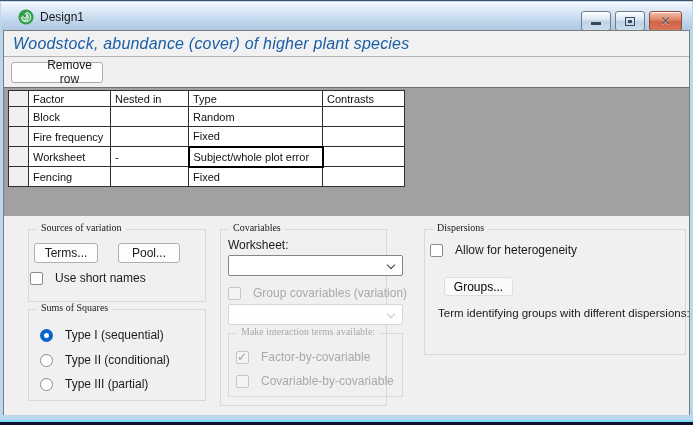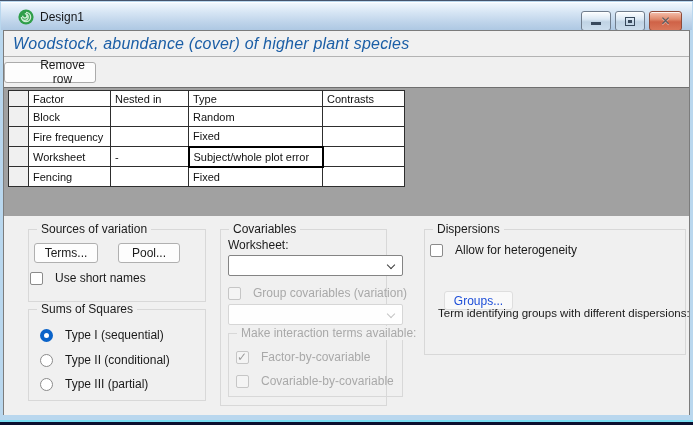--- a/index.html
+++ b/index.html
@@ -32,42 +32,42 @@
 
   .banner { height:26px; background:#f1f1f1; border-bottom:1px solid #b3b3b3;
     display:flex; align-items:center; padding-left:9px; }
   .banner-text { font-style:italic; font-size:16px; color:#1b5ea6; letter-spacing:.2px; }
 
   .toolbar { height:31px; background:#f0f0f0; border-bottom:1px solid #6f6f6f;
     display:flex; align-items:center; }
   .tbtn { width:92px; height:21px; background:#fdfdfd; border:1px solid #ababab; border-radius:3px;
     font-size:12px; color:#1a1a1a; display:flex; align-items:center; justify-content:center; }
   .tbtn.add { margin-left:28px; }
-  .tbtn.remove { margin-left:0;padding-left:25px; }
+  .tbtn.remove { margin-left:7px;padding-left:25px; }
 
   
   .tablearea { height:128px; background:#a1a1a1; overflow:hidden; }
   table.grid { border-collapse:collapse; margin:2px 0 0 4px; background:#fff; }
   .grid th, .grid td { border:1px solid #2e2e2e; font-size:11px; font-weight:normal;
     text-align:left; padding:0 4px; white-space:nowrap; overflow:hidden; color:#111; }
   .grid th { height:16px; background:#fff; }
   .grid td { height:20px; background:#fff; }
   .grid .sel-col { background:#f0f0f0; }
   .grid td.selected { border:2px solid #000; }
 
   
   .panel { flex:1; background:#f0f0f0; position:relative; }
   .groupbox { position:absolute; border:1px solid #d8d8d8; }
   .gb-label { position:absolute; top:-8px; left:8px; background:#f0f0f0; padding:0 4px;
-    font-size:12px; color:#1a1a1a; white-space:nowrap; }
+    font-size:10px; color:#1a1a1a; white-space:nowrap;font-family:Liberation Serif, serif; }
   .gb-label.disabled { color:#a9a9a9; }
 
   .pbtn { position:absolute; background:#fdfdfd; border:1px solid #b0b0b0; border-radius:3px;
     font-size:12px; color:#1a1a1a; display:flex; align-items:center; justify-content:center; }
-  .pbtn.disabled { background:#f9f9f9; border-color:#dedede; color:#1d4ed8;margin-top:14px; }
+  .pbtn.disabled { background:#f9f9f9; border-color:#dedede; color:#000000; }
 
   .ctl-row { position:absolute; display:flex; align-items:center; gap:12px; white-space:nowrap; }
   .ctl-row .lbl { font-size:12px; color:#1a1a1a; }
   .ctl-row.disabled .lbl { color:#a9a9a9; }
 
   .cb { width:13px; height:13px; border:1px solid #8b8b8b; background:#fff; border-radius:2px;
     position:relative; flex:0 0 auto; }
   .ctl-row.disabled .cb { border-color:#c6c6c6; background:#f4f4f4; }
   .cb.checked::after { content:"✓"; position:absolute; left:0px; top:-2px; font-size:12px; color:#9c9c9c; }
 

